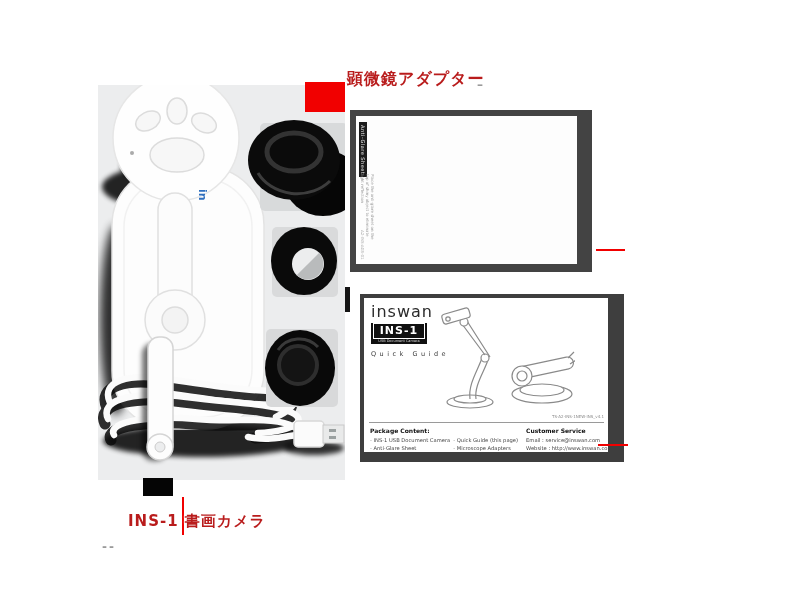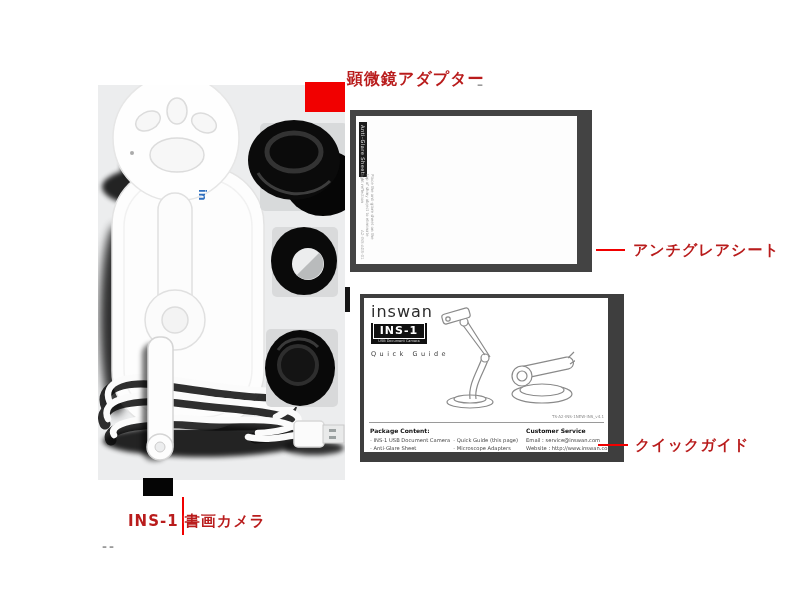--- a/index.html
+++ b/index.html
@@ -229,22 +229,20 @@
         <div class="g-line">Email : service@inswan.com</div>
         <div class="g-line">Website : http://www.inswan.com</div>
       </div>
     </div>
   </div>
 
   <div class="jp-label lbl-adapter">顕微鏡アダプター</div>
   <div class="gray-dash dash-adapter">–</div>
 
   <div class="red-hline line-sheet"></div>
-  <div class="jp-label lbl-sheet">アンチグレアシート</div>
 
   <div class="red-hline line-guide"></div>
-  <div class="jp-label lbl-guide">クイックガイド</div>
 
   <div class="red-vline line-camera"></div>
   <div class="gray-dash dash-camera">--</div>
   <div class="jp-label lbl-camera">INS-1 書画カメラ</div>
 
 </div>
 
 </body></html>

